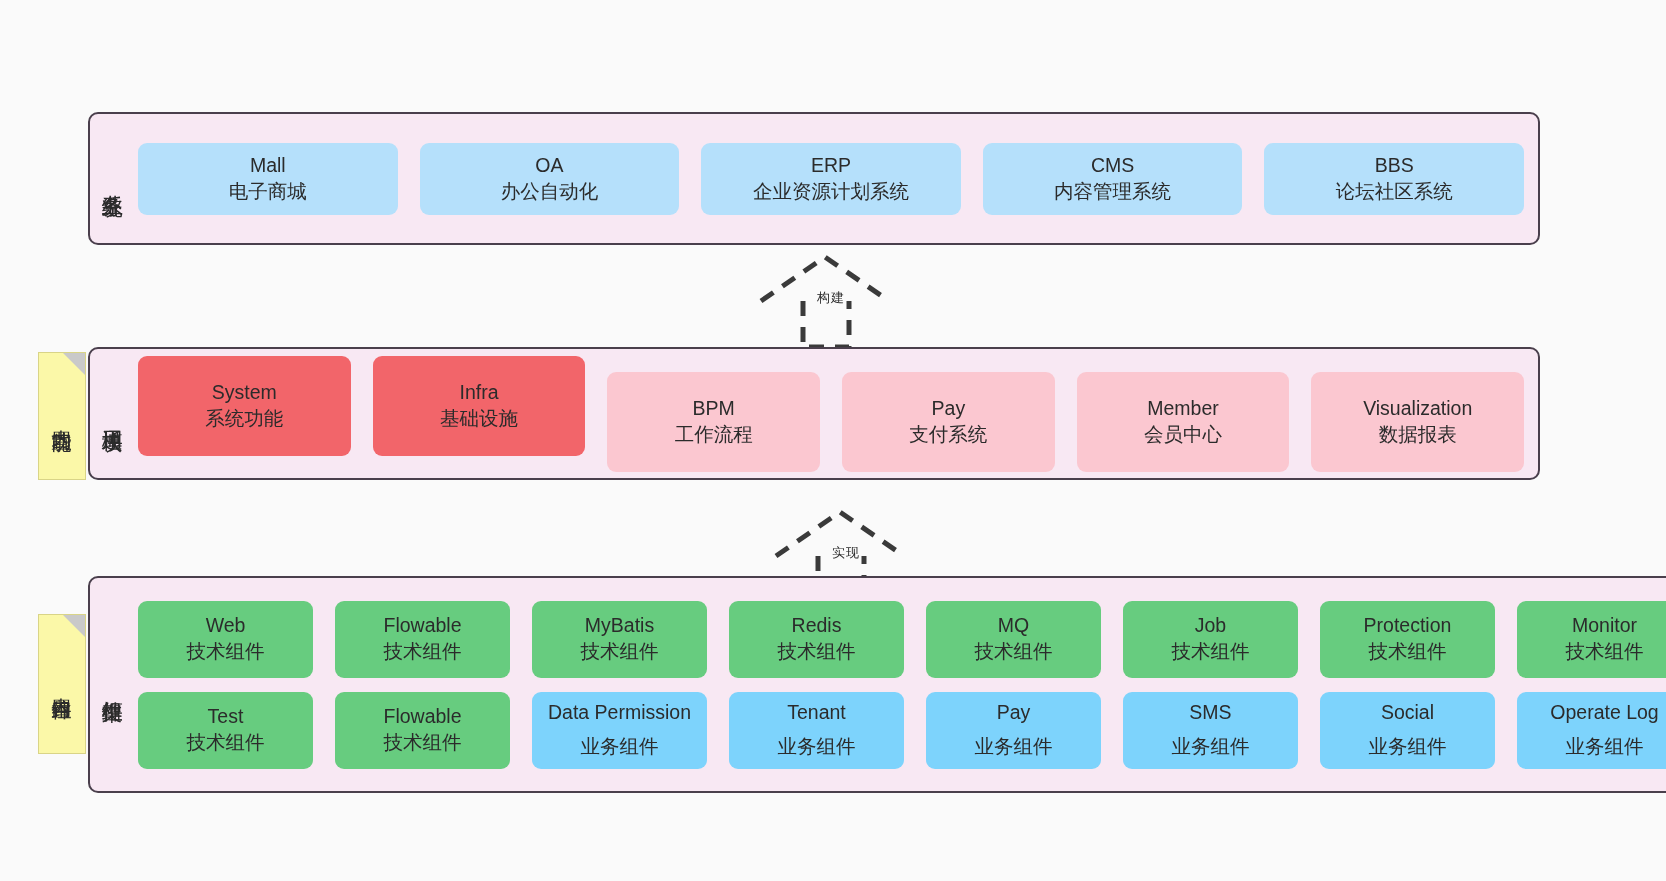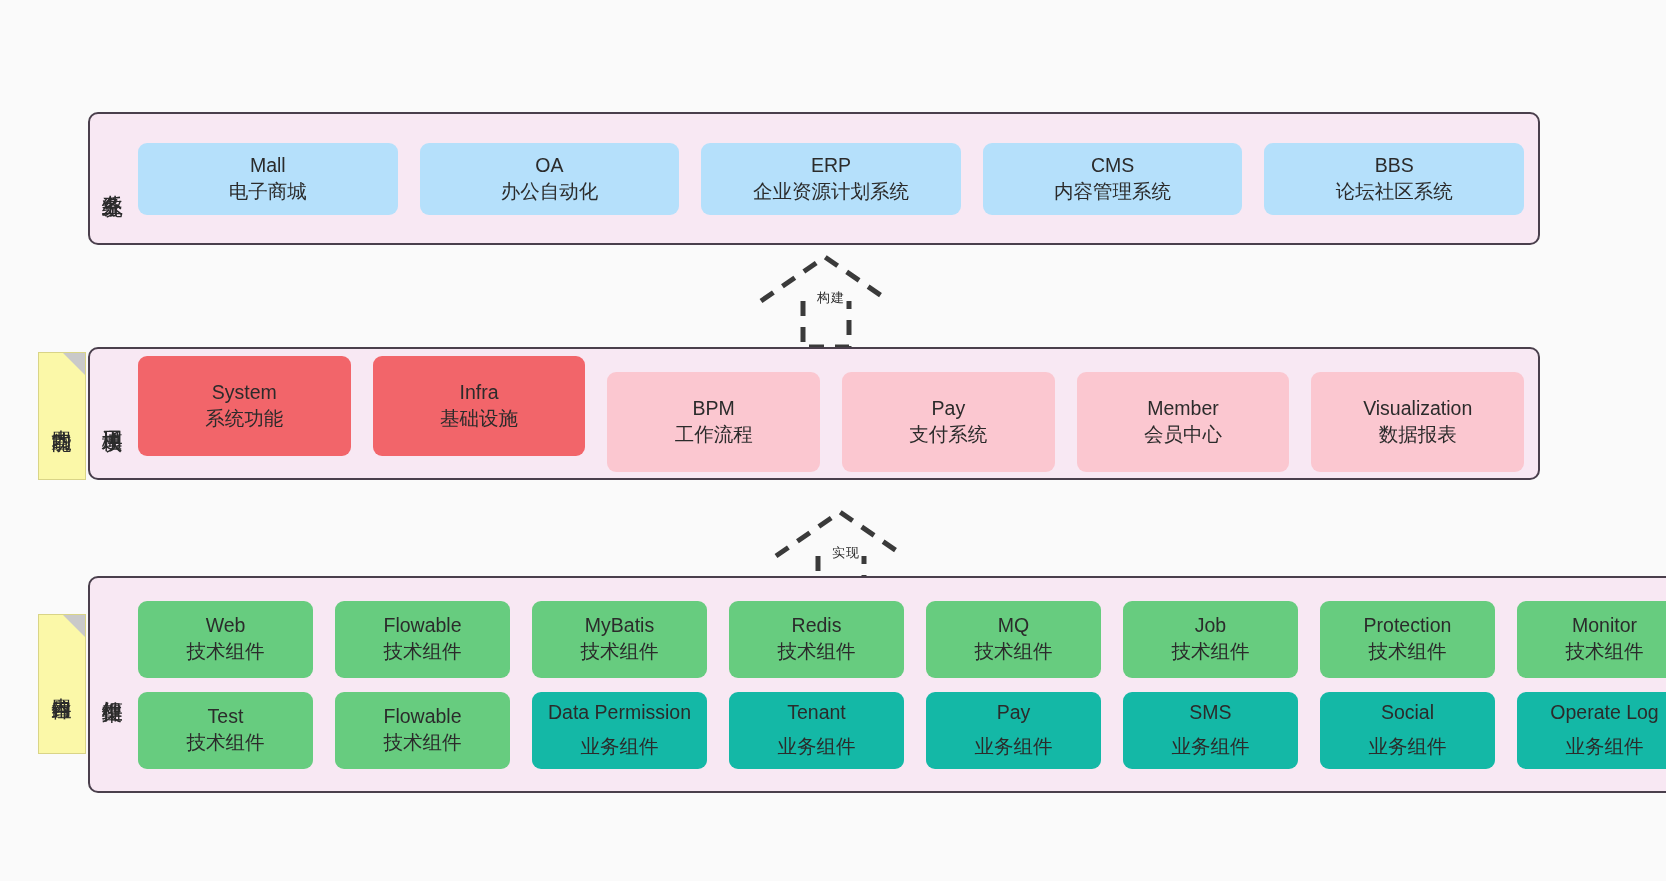--- a/index.html
+++ b/index.html
@@ -81,21 +81,21 @@
     user-select: none;
   }
   .node .ttl { display: block; }
   .node .sub { display: block; }
 
   
   .c-blue        { background: #b5e0fb; }
   .c-red         { background: #f2656a; }
   .c-pink        { background: #fbc7d0; margin-top: 16px; }
   .c-green       { background: #67cc7f; }
-  .c-green-light { background: #14b8a6; gap: 8px; }
+  .c-green-light { background: #7dd3fc; gap: 8px; }
 
   
   #layer-business  { left: 88px;  top: 112px; width: 1452px; height: 133px; }
   #layer-modules   { left: 88px;  top: 347px; width: 1452px; height: 133px; }
   #layer-framework { left: 88px;  top: 576px; width: 1620px; height: 217px; }
 
   #layer-business  .row .node { height: 72px; }
   #layer-modules   .row .node { height: 100px; }
   #layer-framework .row .node { height: 77px; }
 

